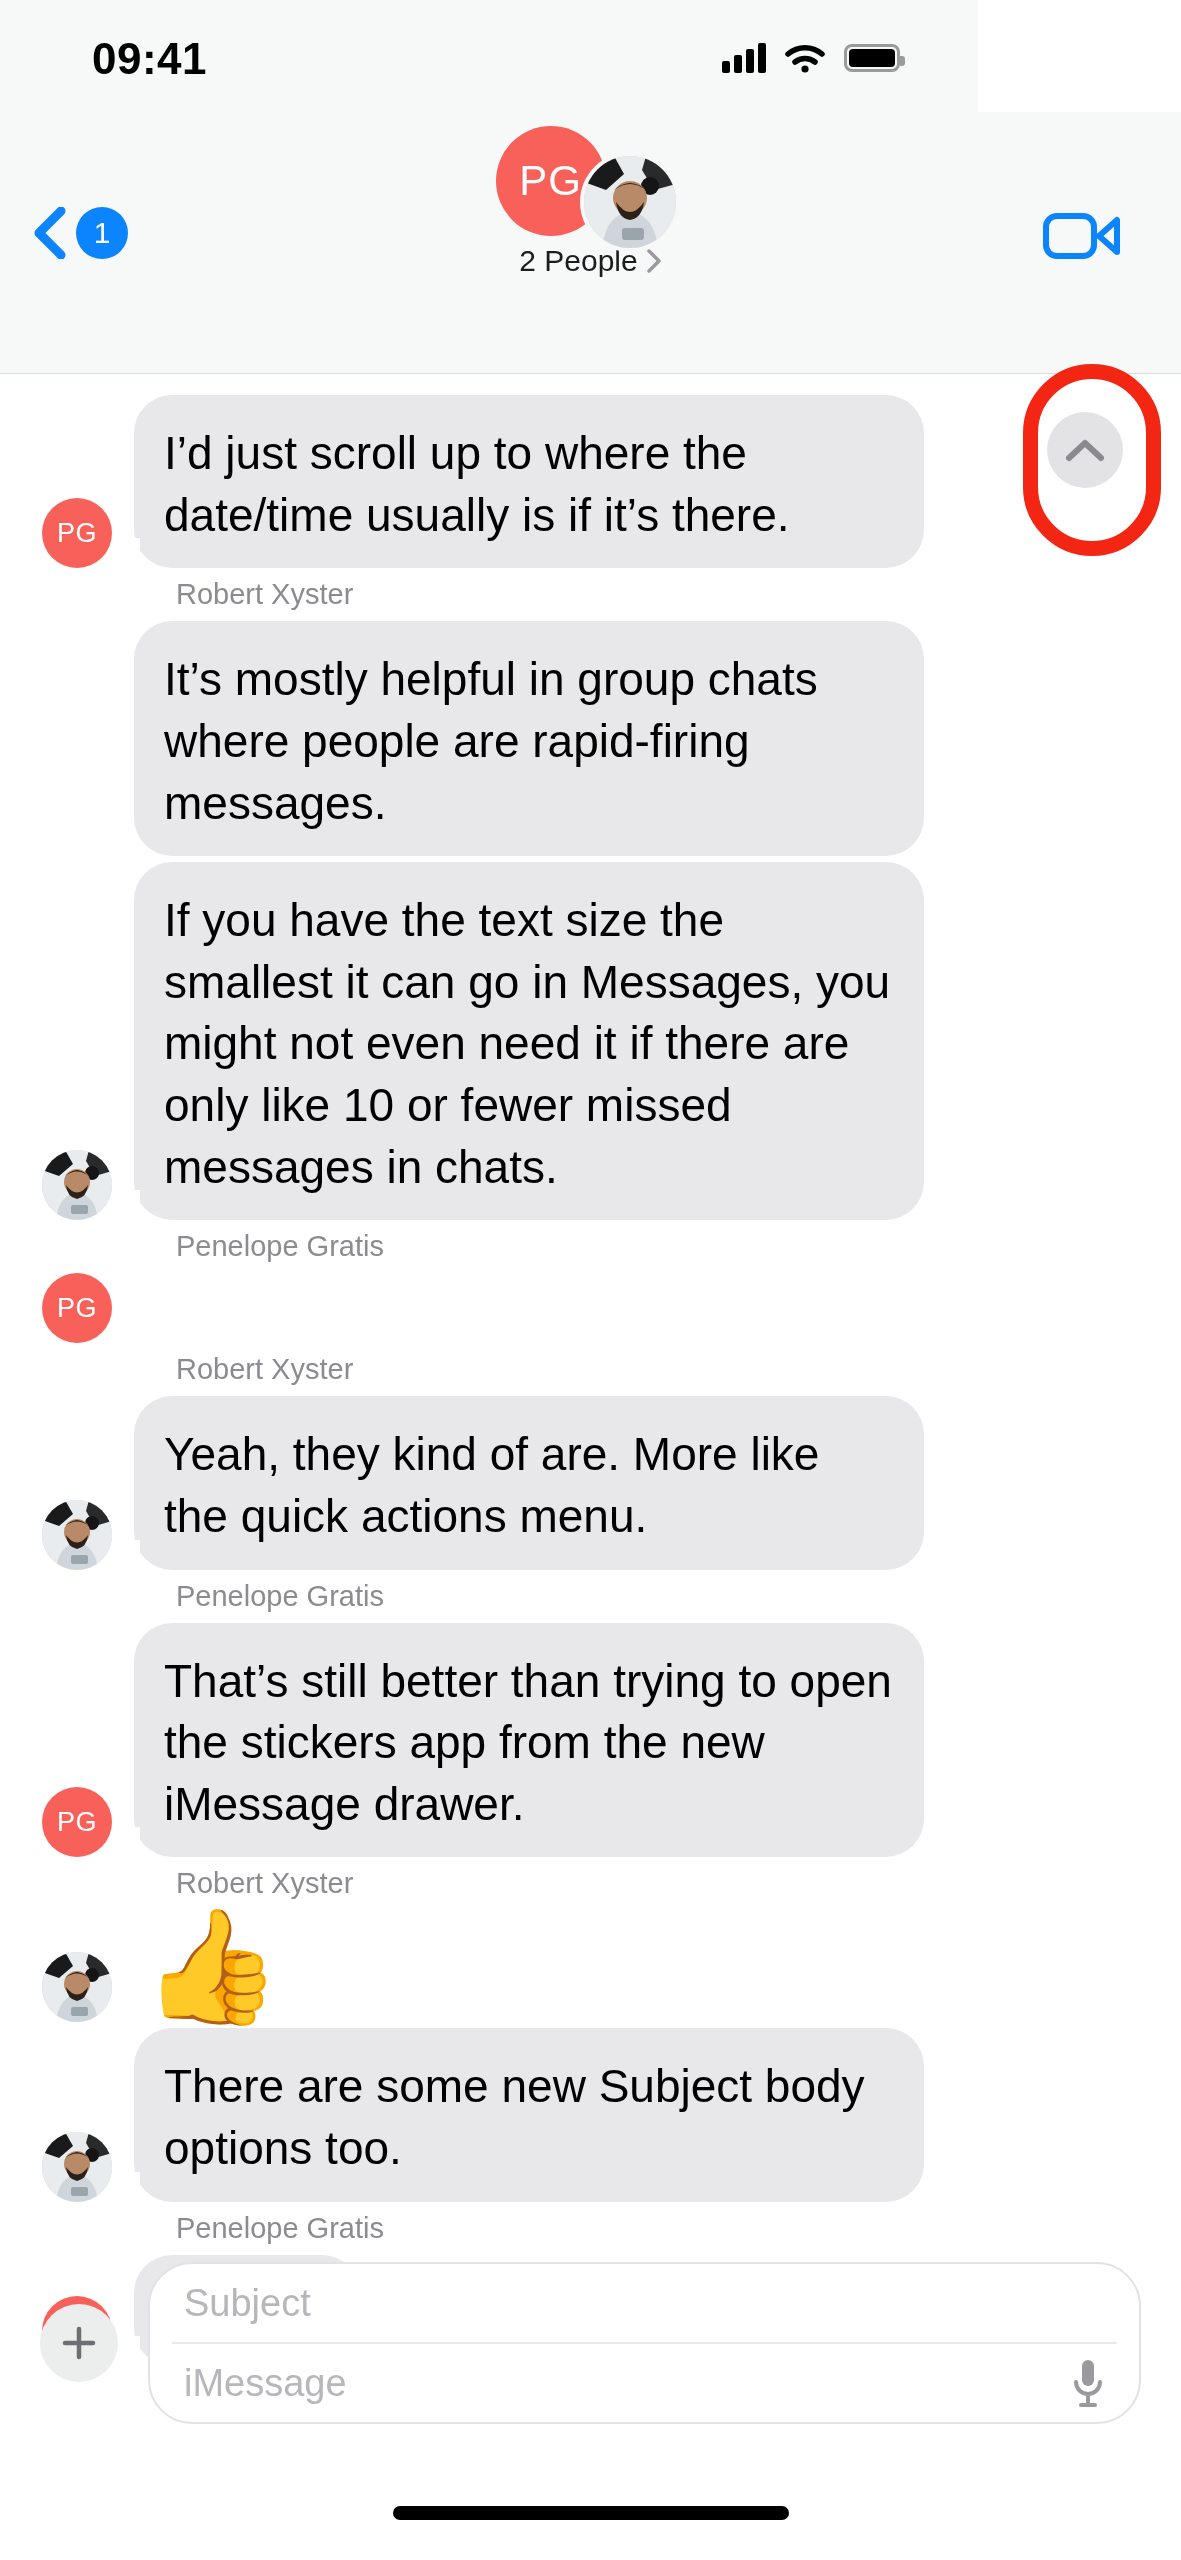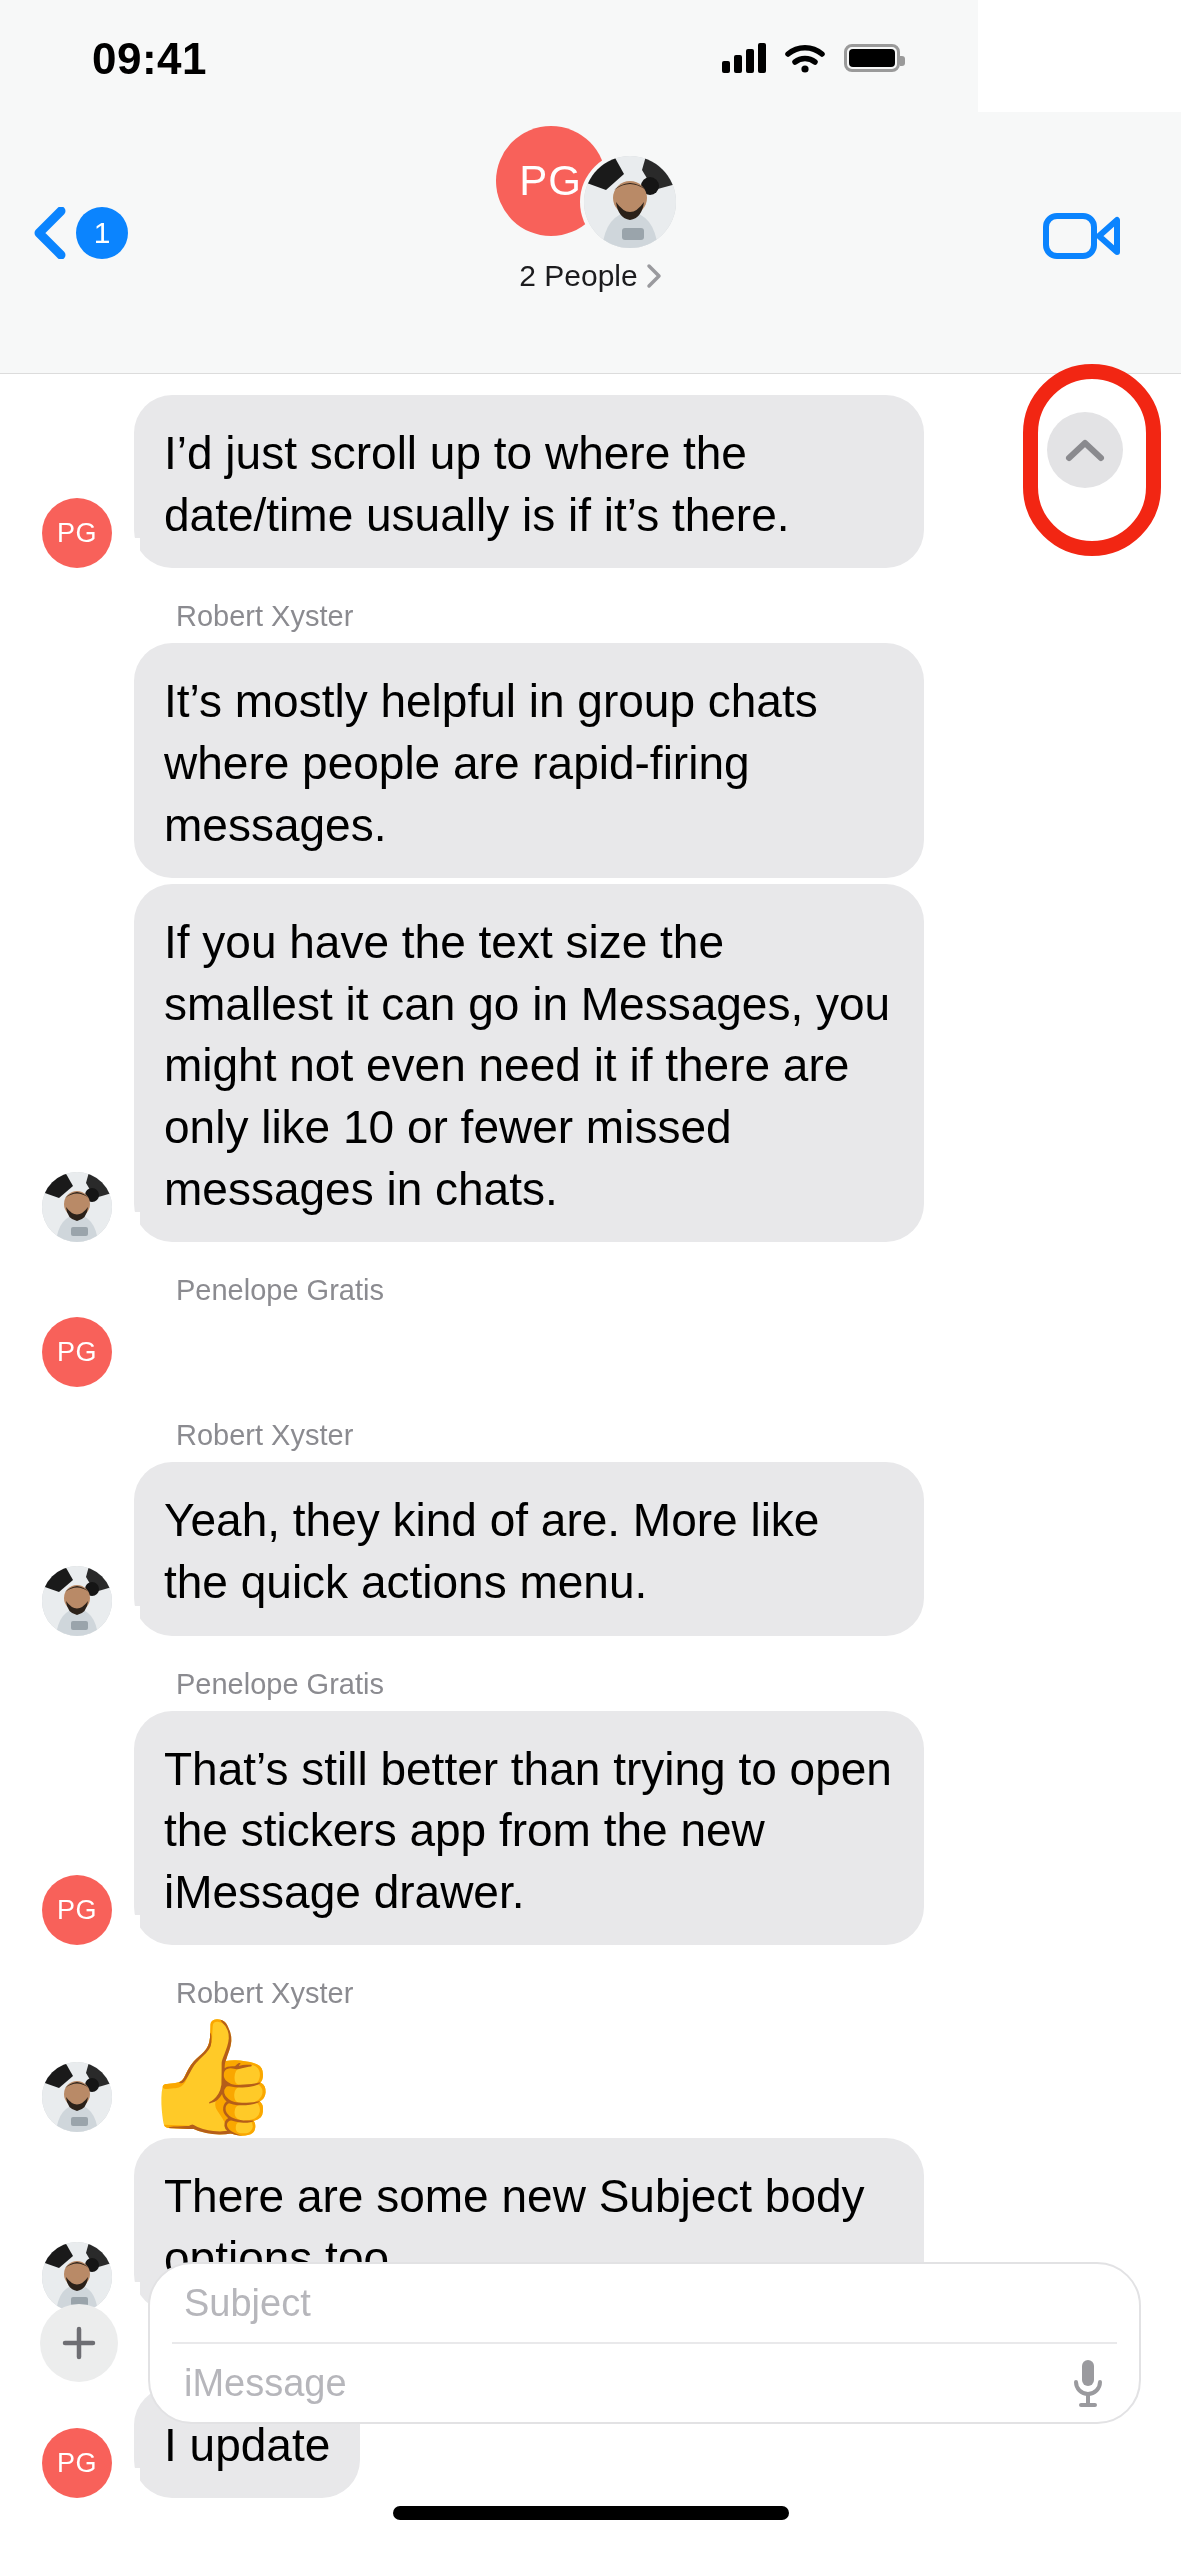--- a/index.html
+++ b/index.html
@@ -78,21 +78,21 @@
     display:flex; align-items:center; justify-content:center;
     font-size:42px; font-weight:400; letter-spacing:1px;
   }
   .av-photo {
     width:92px; height:92px; left:88px; top:30px;
     background:#cfd3d6;
   }
   .av-photo .pic { width:100%; height:100%; display:block; }
   .nav-people {
     display:flex; align-items:center; gap:8px;
-    margin-top:15px; font-size:30px; color:#1c1c1e;
+    margin-top:0; font-size:30px; color:#1c1c1e;
   }
   .chev-right { width:16px; height:26px; }
   .nav-video {
     position:absolute; right:60px; top:98px;
     width:78px; height:52px;
   }
 
   
   .scrollup {
     position:absolute; right:58px; top:412px;
@@ -110,21 +110,21 @@
 
   
   .thread {
     position:absolute; top:375px; left:0;
     width:1181px; height:1862px;
     background:#fff;
     padding-top:14px;
   }
   .sender {
     font-size:29px; color:#8b8b90;
-    margin:32px 0 10px 176px;
+    margin:10px 0 10px 176px;
   }
   .row { display:flex; align-items:flex-end; padding-left:42px; margin-top:6px; }
   .avatar-sm {
     width:70px; height:70px; border-radius:50%; flex:0 0 70px;
     margin-right:22px; overflow:hidden; background:#cfd3d6;
   }
   .avatar-sm.pg {
     background:#f8615a; color:#fff;
     display:flex; align-items:center; justify-content:center;
     font-size:27px; letter-spacing:0.5px;

